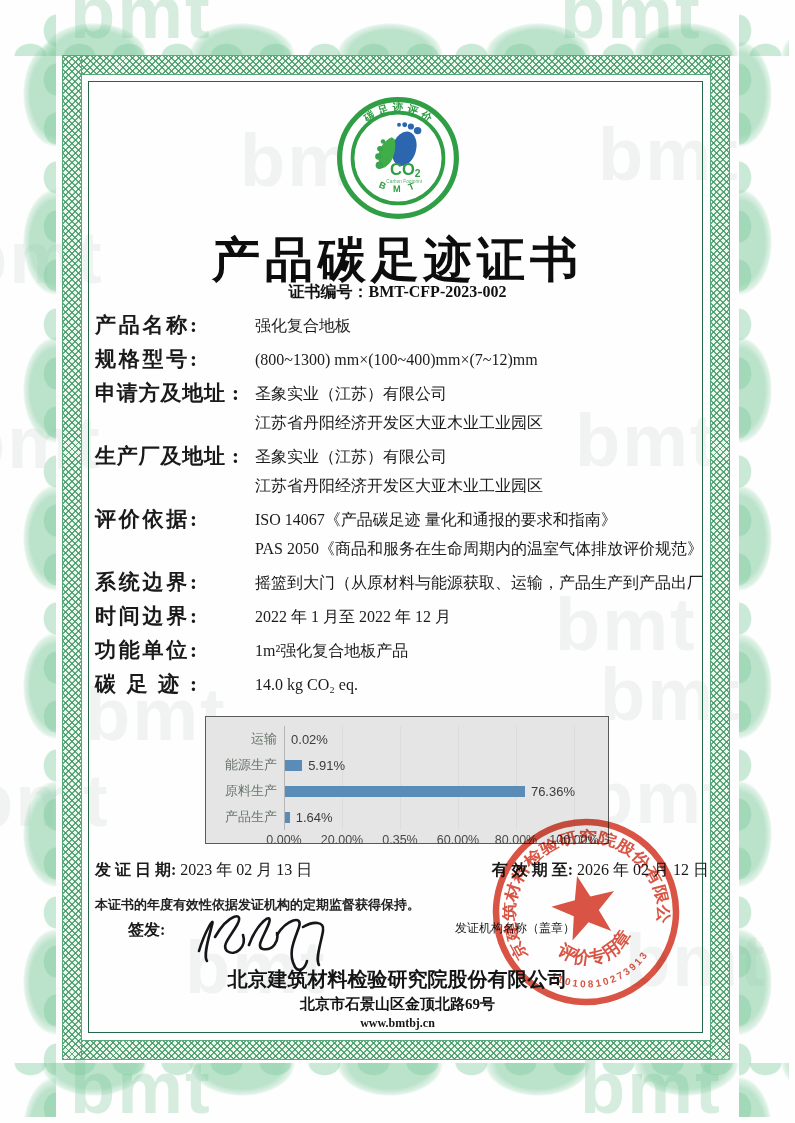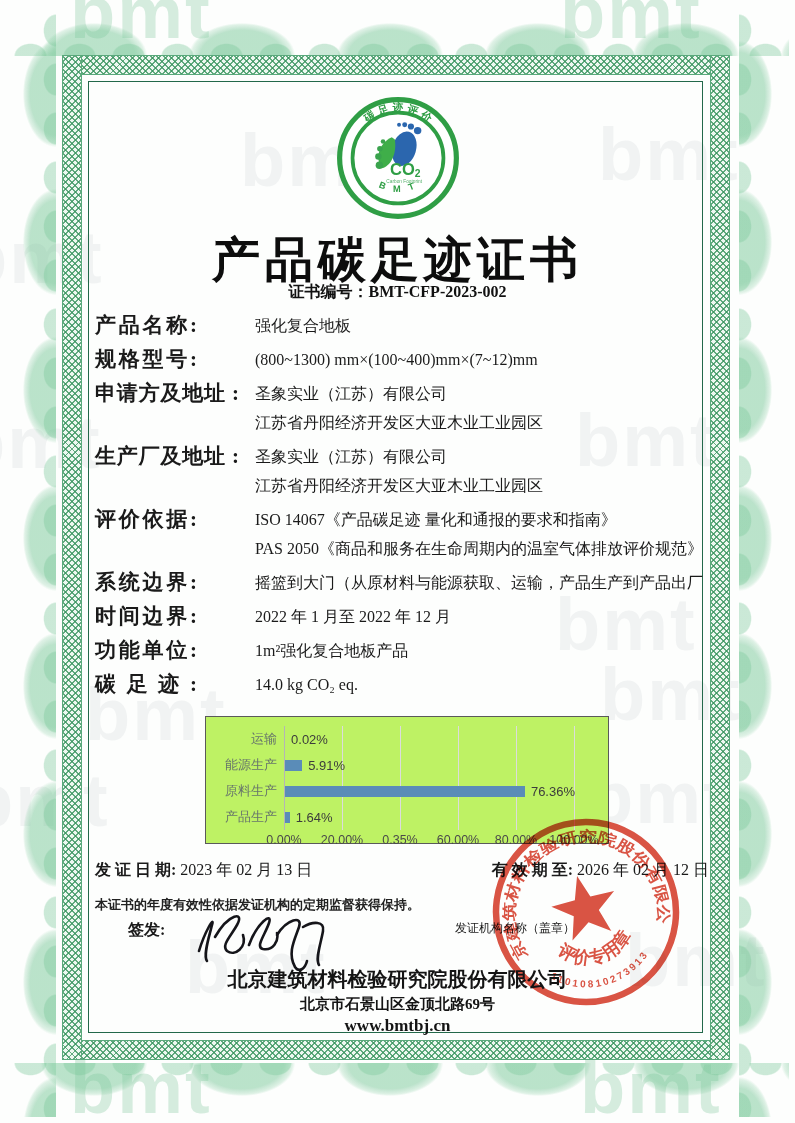--- a/index.html
+++ b/index.html
@@ -62,21 +62,21 @@
   .lbl{display:inline-block;text-align:justify;text-align-last:justify;}
   .lbl-s{width:102px;}
   .lbl-l{width:144px;}
   .fval{flex:1;font-size:16px;line-height:29px;}
   .fval .vline{display:block;}
 
   
   .chart-title{position:absolute;left:0;right:0;top:696px;text-align:center;
     font-weight:bold;font-size:15.5px;color:#111;}
   .chart-box{position:absolute;left:205px;top:716px;width:404px;height:128px;
-    border:1.2px solid #5a5a5a;background:#bef264;box-sizing:border-box;padding:9px 6px 14px 10px;}
+    border:1.2px solid #5a5a5a;background:#e5e5e5;box-sizing:border-box;padding:9px 6px 14px 10px;}
   .crow{display:flex;align-items:center;height:26px;}
   .ccat{width:68px;flex:0 0 68px;text-align:right;padding-right:7px;box-sizing:border-box;
     font-size:13px;color:#67756b;font-family:"Liberation Sans",sans-serif;}
   .cplot{width:290px;flex:0 0 290px;position:relative;height:26px;display:flex;align-items:center;
     background-image:linear-gradient(to left,#dcdcdc 1px,transparent 1px);
     background-size:58px 100%;border-left:1px solid #b5b5b5;}
   .cbar{height:11px;background:#5a8cb8;}
   .cval{margin-left:6px;font-size:13px;color:#3c3c3c;font-family:"Liberation Sans",sans-serif;white-space:nowrap;}
   .ticks{position:relative;height:18px;margin-left:68px;width:290px;margin-top:3px;}
   .tick{position:absolute;transform:translateX(-50%);font-size:12.5px;color:#4a4a4a;
@@ -93,21 +93,21 @@
 
   .stamp{position:absolute;left:486px;top:812px;width:200px;height:200px;
     transform:rotate(-14deg);opacity:.88;mix-blend-mode:multiply;}
 
   
   .f-company{position:absolute;left:0;right:0;top:966px;text-align:center;
     font-family:"Liberation Sans",sans-serif;font-weight:bold;font-size:20px;color:#141414;}
   .f-address{position:absolute;left:0;right:0;top:995px;text-align:center;
     font-weight:bold;font-size:15px;color:#141414;}
   .f-web{position:absolute;left:0;right:0;top:1016px;text-align:center;
-    font-weight:bold;font-size:17px;color:#141414;}
+    font-weight:bold;font-size:12px;color:#141414;}
 </style>
 </head>
 <body>
 
 <div class="page">
 
   <div id="wm-layer">
       <div class="wm green" style="left: 70px; top: -30px;">bmt</div>
       <div class="wm green" style="left: 560px; top: -30px;">bmt</div>
       <div class="wm" style="left: 240px; top: 118px;">bmt</div>

